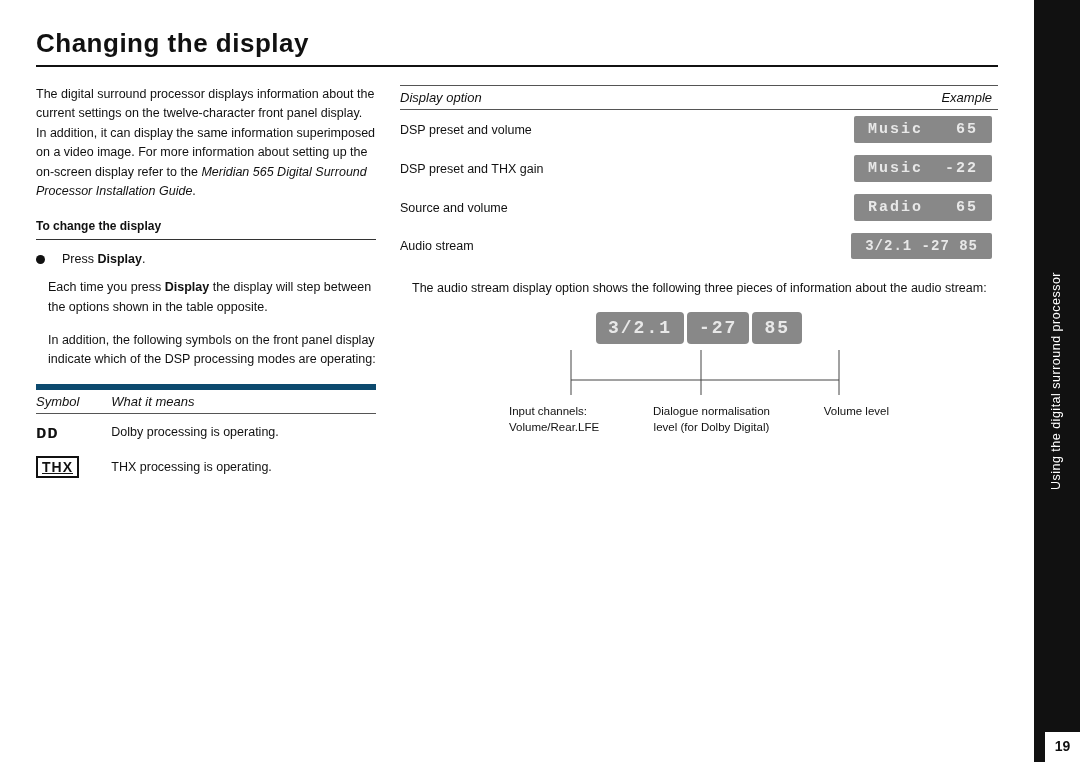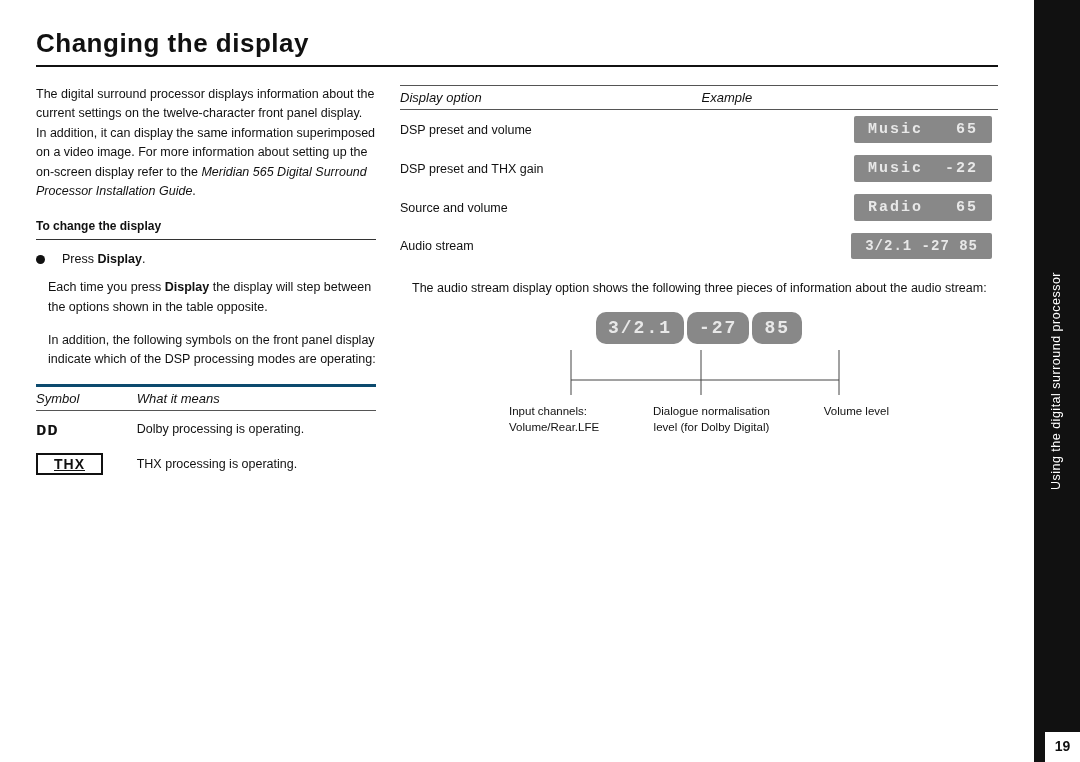--- a/index.html
+++ b/index.html
@@ -85,21 +85,21 @@
     }
     .body-text b { font-weight: 700; }
 
     
     .symbol-table {
       width: 100%;
       border-collapse: collapse;
       margin-top: 8px;
     }
     .symbol-table thead tr {
-      border-top: 3px solid #0c4a6e;
+      border-top: 6px solid #0c4a6e;
       border-bottom: 1px solid #555;
     }
     .symbol-table th {
       font-style: italic;
       font-weight: normal;
       font-size: 13px;
       padding: 4px 6px 4px 0;
       text-align: left;
     }
     .symbol-table td {
@@ -110,21 +110,21 @@
     .symbol-cell {
       font-size: 17px;
       font-weight: 700;
       letter-spacing: 2px;
       padding-right: 14px;
     }
     .thx-symbol {
       font-size: 14px;
       font-weight: 900;
       border: 2px solid #111;
-      padding: 1px 16px;
+      padding: 1px 4px;
       letter-spacing: 1px;
       text-decoration: underline;
     }
 
     
     .display-table {
       width: 100%;
       border-collapse: collapse;
       margin-bottom: 14px;
     }
@@ -133,20 +133,21 @@
       border-bottom: 1px solid #555;
     }
     .display-table th {
       font-style: italic;
       font-weight: normal;
       font-size: 13px;
       padding: 4px 6px 4px 0;
       text-align: left;
     }
     .display-table th:last-child {
+      text-align: right;
     }
     .display-table td {
       padding: 6px 6px 6px 0;
       font-size: 12.5px;
       vertical-align: middle;
     }
     .display-table td:last-child {
       text-align: right;
     }
     
@@ -190,21 +191,21 @@
       margin-bottom: 0;
     }
     .lcd-segment {
       background: #888;
       color: #e8e8e8;
       font-family: 'Courier New', Courier, monospace;
       font-size: 18px;
       font-weight: 700;
       letter-spacing: 2px;
       padding: 6px 12px;
-      border-radius: 10px;
+      border-radius: 4px;
     }
     .lcd-segment.seg1 { margin-right: 3px; }
     .lcd-segment.seg2 { margin-right: 3px; }
     .lcd-segment.seg3 {}
     .diag-label {
       font-size: 11.5px;
       line-height: 1.4;
       text-align: center;
       max-width: 110px;
     }

